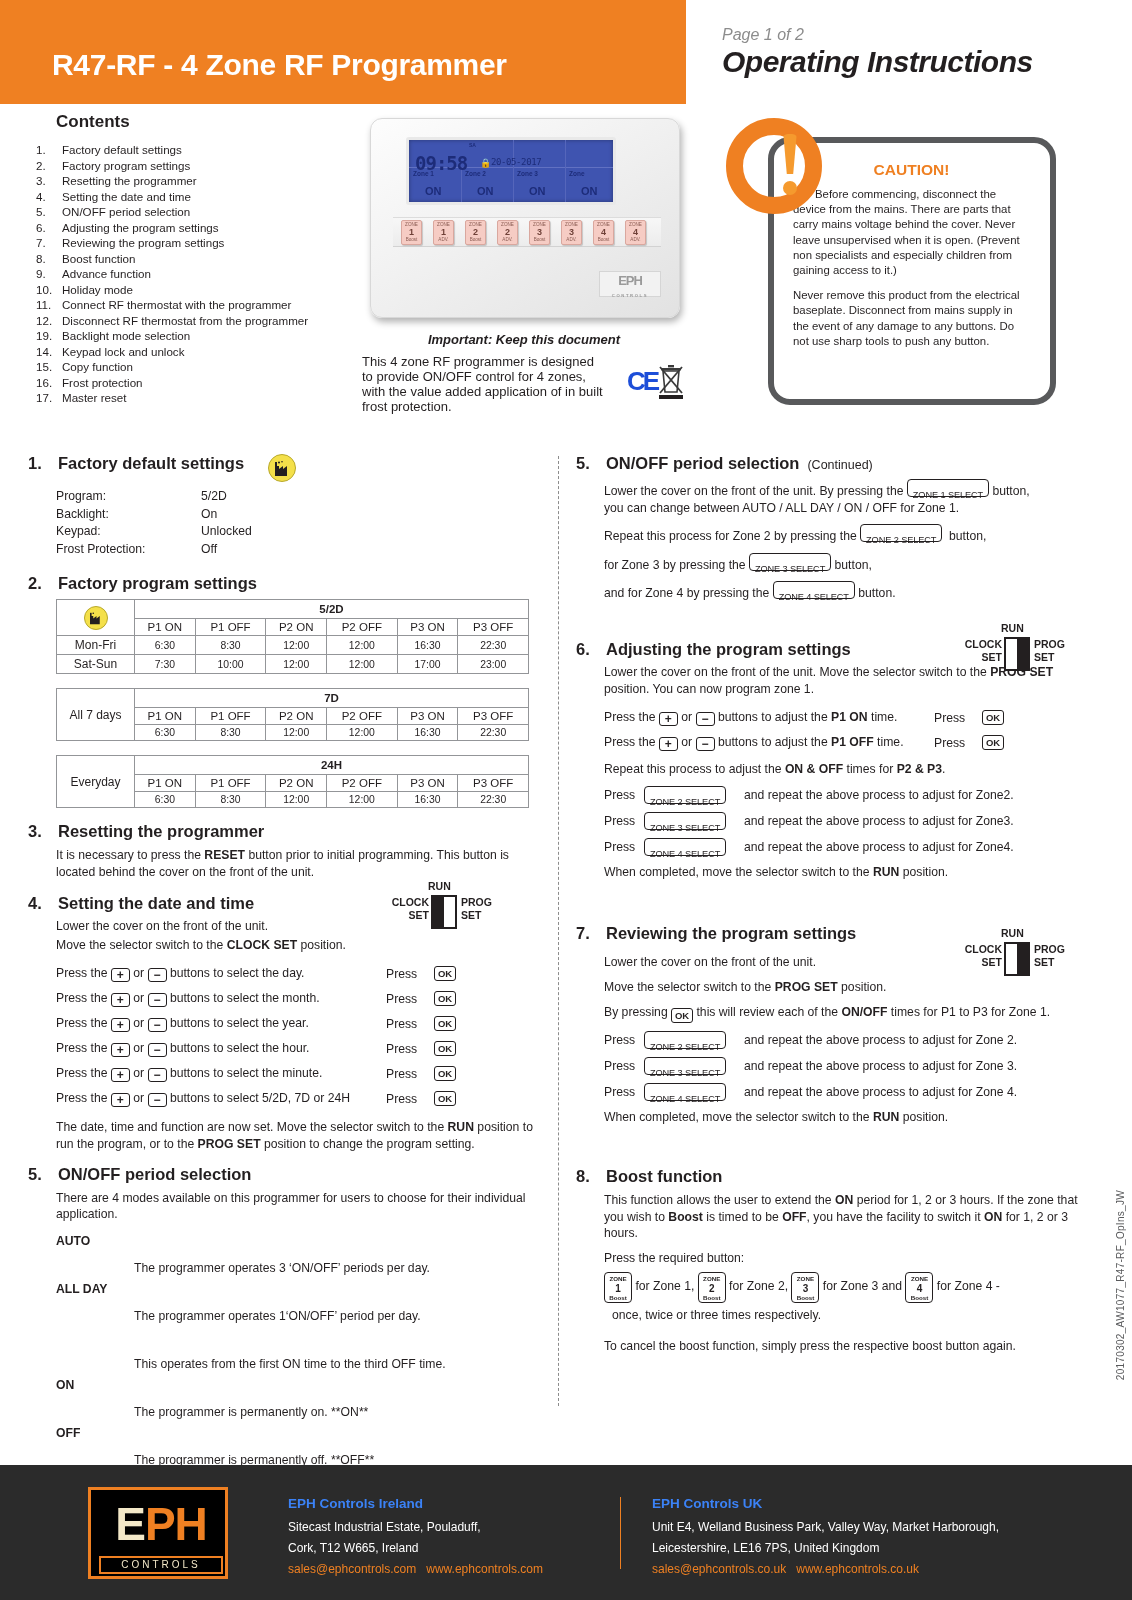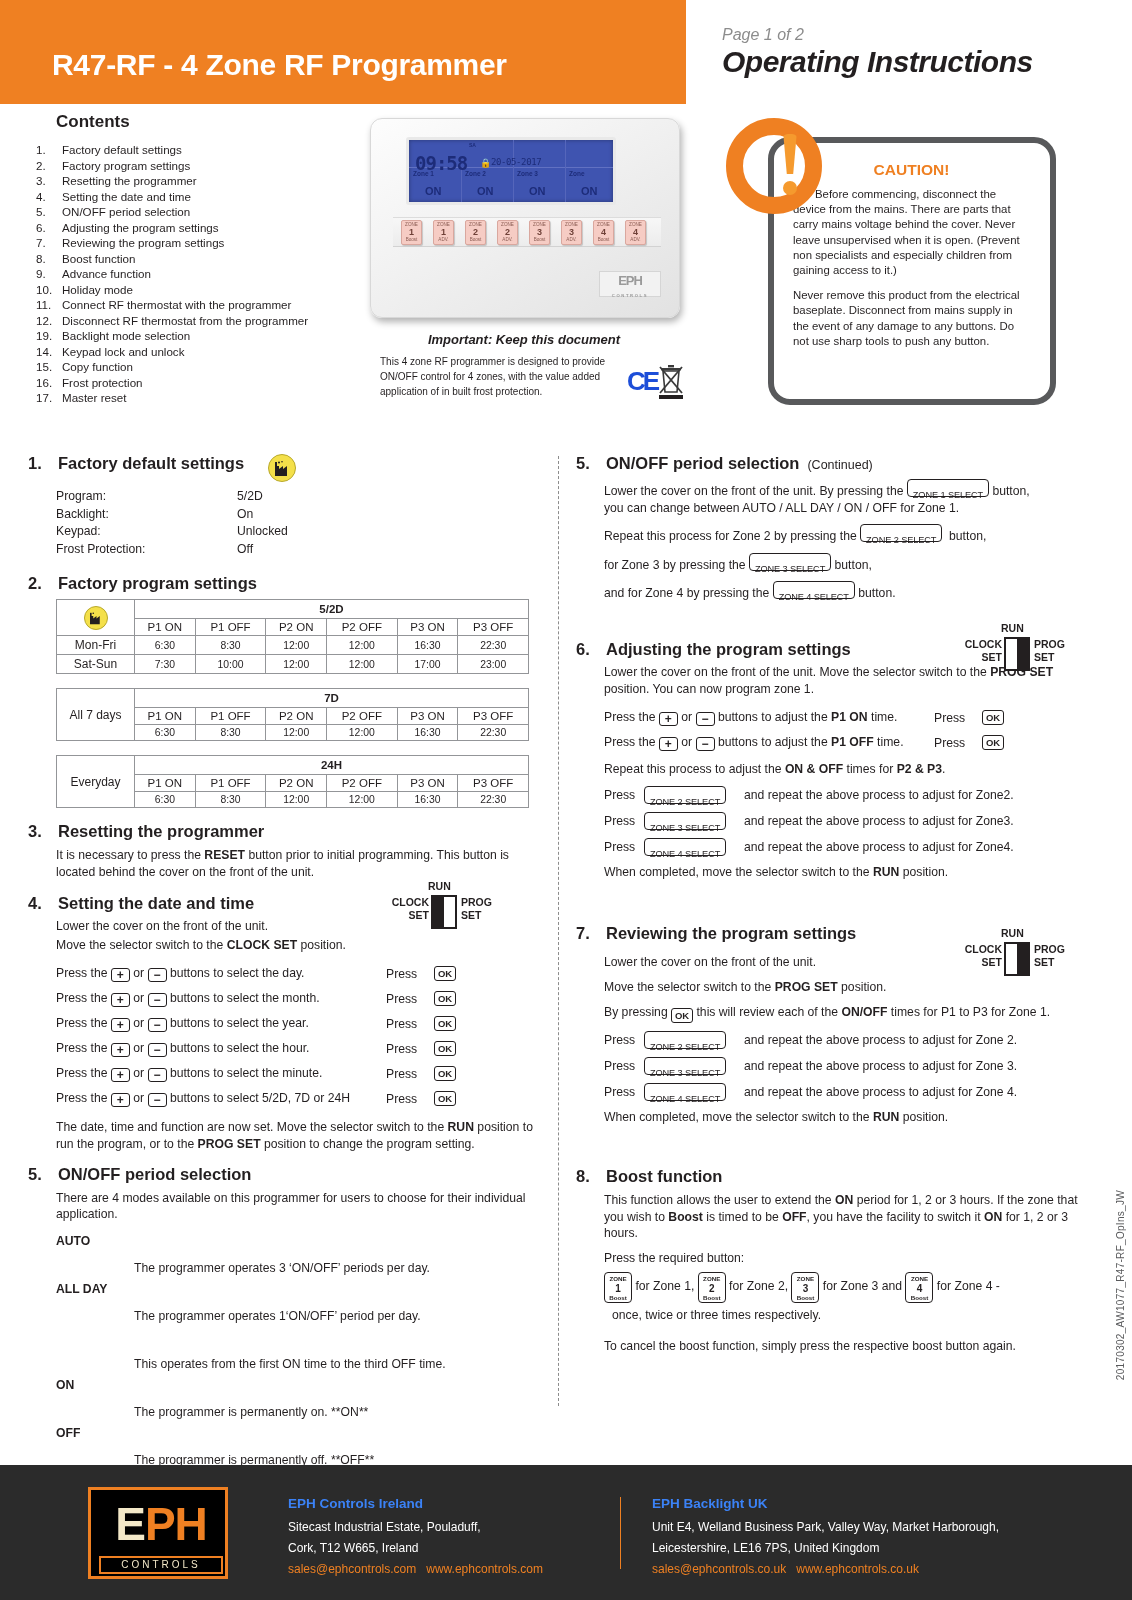--- a/index.html
+++ b/index.html
@@ -104,22 +104,22 @@
     text-align:center; font-size: 13px; font-weight:bold; color:#9a9a9a;
     letter-spacing: -1px; line-height: 17px;
   }
   .eph-chip small { display:block; font-size: 4.2px; letter-spacing: 1.6px; margin-top:-2px; }
 
   .important {
     position:absolute; left: 362px; top: 228px; width: 324px;
     text-align:center; font-size: 13px; font-weight:bold; font-style: italic;
   }
   .desc {
-    position:absolute; left: 380px; top: 250px; width: 245px;
-    font-size: 10px; line-height: 15px;
+    position:absolute; left: 362px; top: 250px; width: 245px;
+    font-size: 13px; line-height: 15px;
   }
   .ce-mark {
     position:absolute; left: 611px; top: 262px;
     font-size: 26px; font-weight: bold; color:#1d4ed8; letter-spacing: -3px; margin-left: 16px;
   }
   .weee { position:absolute; left: 655px; top: 258px; }
 
   
   .caution-wrap { position:absolute; left: 726px; top: 14px; width: 330px; height: 300px; }
   .caution-circle {
@@ -167,21 +167,21 @@
   .indent { margin-left: 28px; }
   .indent2 { margin-left: 36px; }
 
   
   .fic { display:inline-block; width: 28px; height: 28px; border-radius: 50%;
          background: #f4e04a; border: 1.5px solid #b8a92c; position: relative; vertical-align: middle; }
   .fic svg { position:absolute; left: 5px; top: 6px; }
 
   
   .kv { font-size: 12.2px; line-height: 17.5px; margin-left: 28px; }
-  .kv .row { display:flex;gap:36px; }
+  .kv .row { display:flex; }
   .kv .k { width: 145px; }
 
   
   table.prog {
     border-collapse: collapse; width: 473px; margin: 0 0 14px 28px;
     font-size: 11px;
   }
   table.prog td, table.prog th {
     border: 1px solid #939598; text-align: center; padding: 2px 0; font-weight: normal;
   }
@@ -815,21 +815,21 @@
     <div class="h">EPH Controls Ireland</div>
     <div>Sitecast Industrial Estate, Pouladuff,</div>
     <div>Cork, T12 W665, Ireland</div>
     <div>
       <a href="#">sales@ephcontrols.com</a>&nbsp;&nbsp;
       <a href="#">www.ephcontrols.com</a>
     </div>
   </div>
   <div class="foot-div"></div>
   <div class="addr" style="left:652px; top:28px;">
-    <div class="h">EPH Backlight UK</div>
+    <div class="h">EPH Controls UK</div>
     <div>Unit E4, Welland Business Park, Valley Way, Market Harborough,</div>
     <div>Leicestershire, LE16 7PS, United Kingdom</div>
     <div>
       <a href="#">sales@ephcontrols.co.uk</a>&nbsp;&nbsp;
       <a href="#">www.ephcontrols.co.uk</a>
     </div>
   </div>
 </div>
 
 </body></html>

